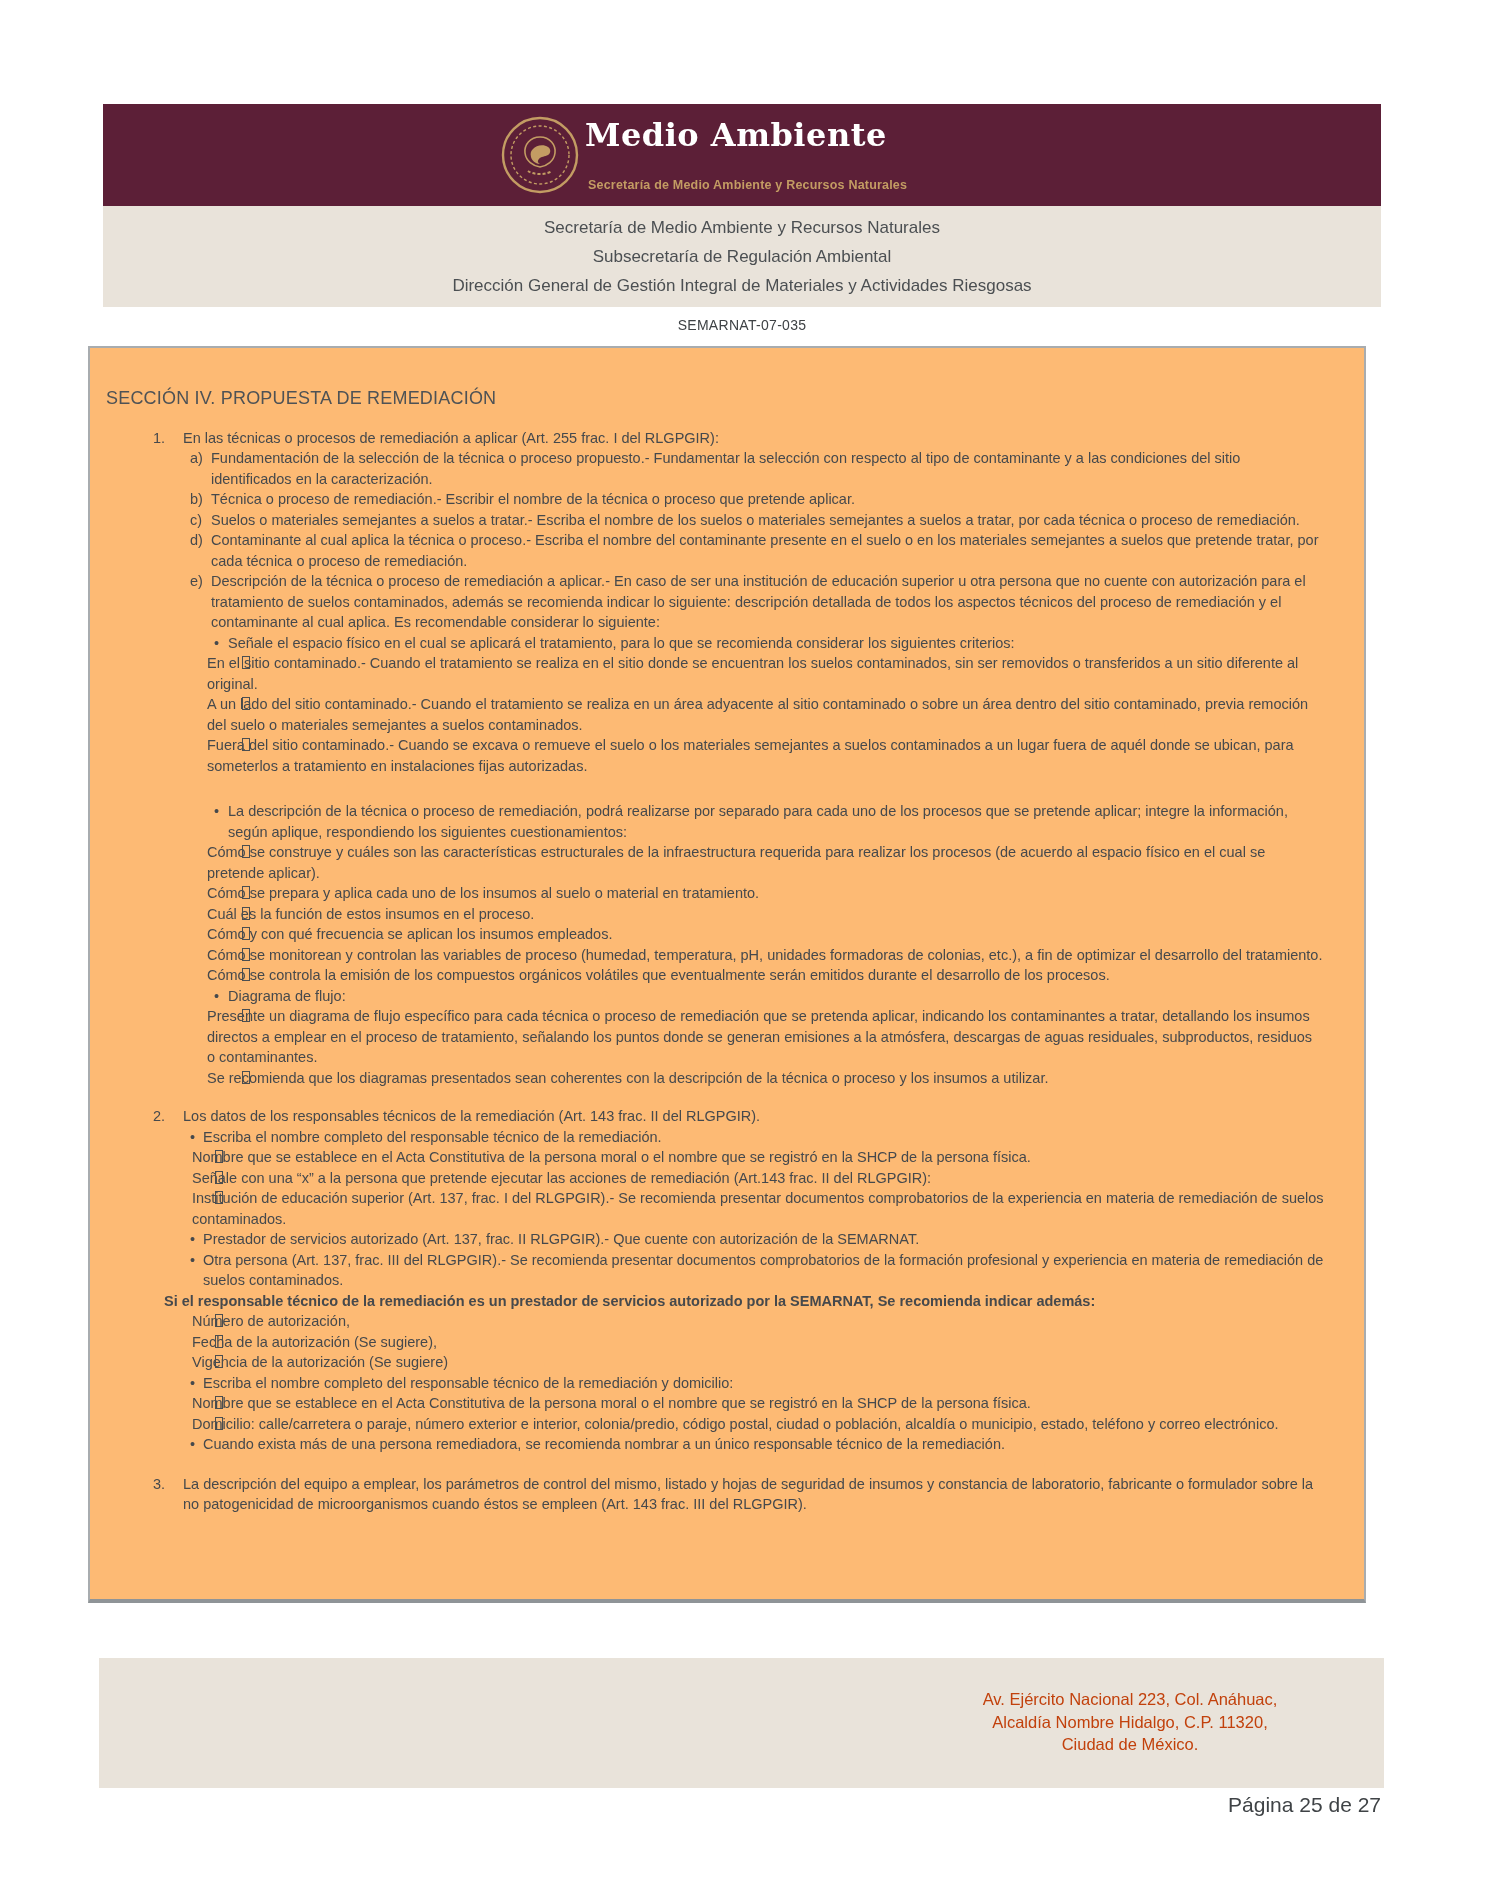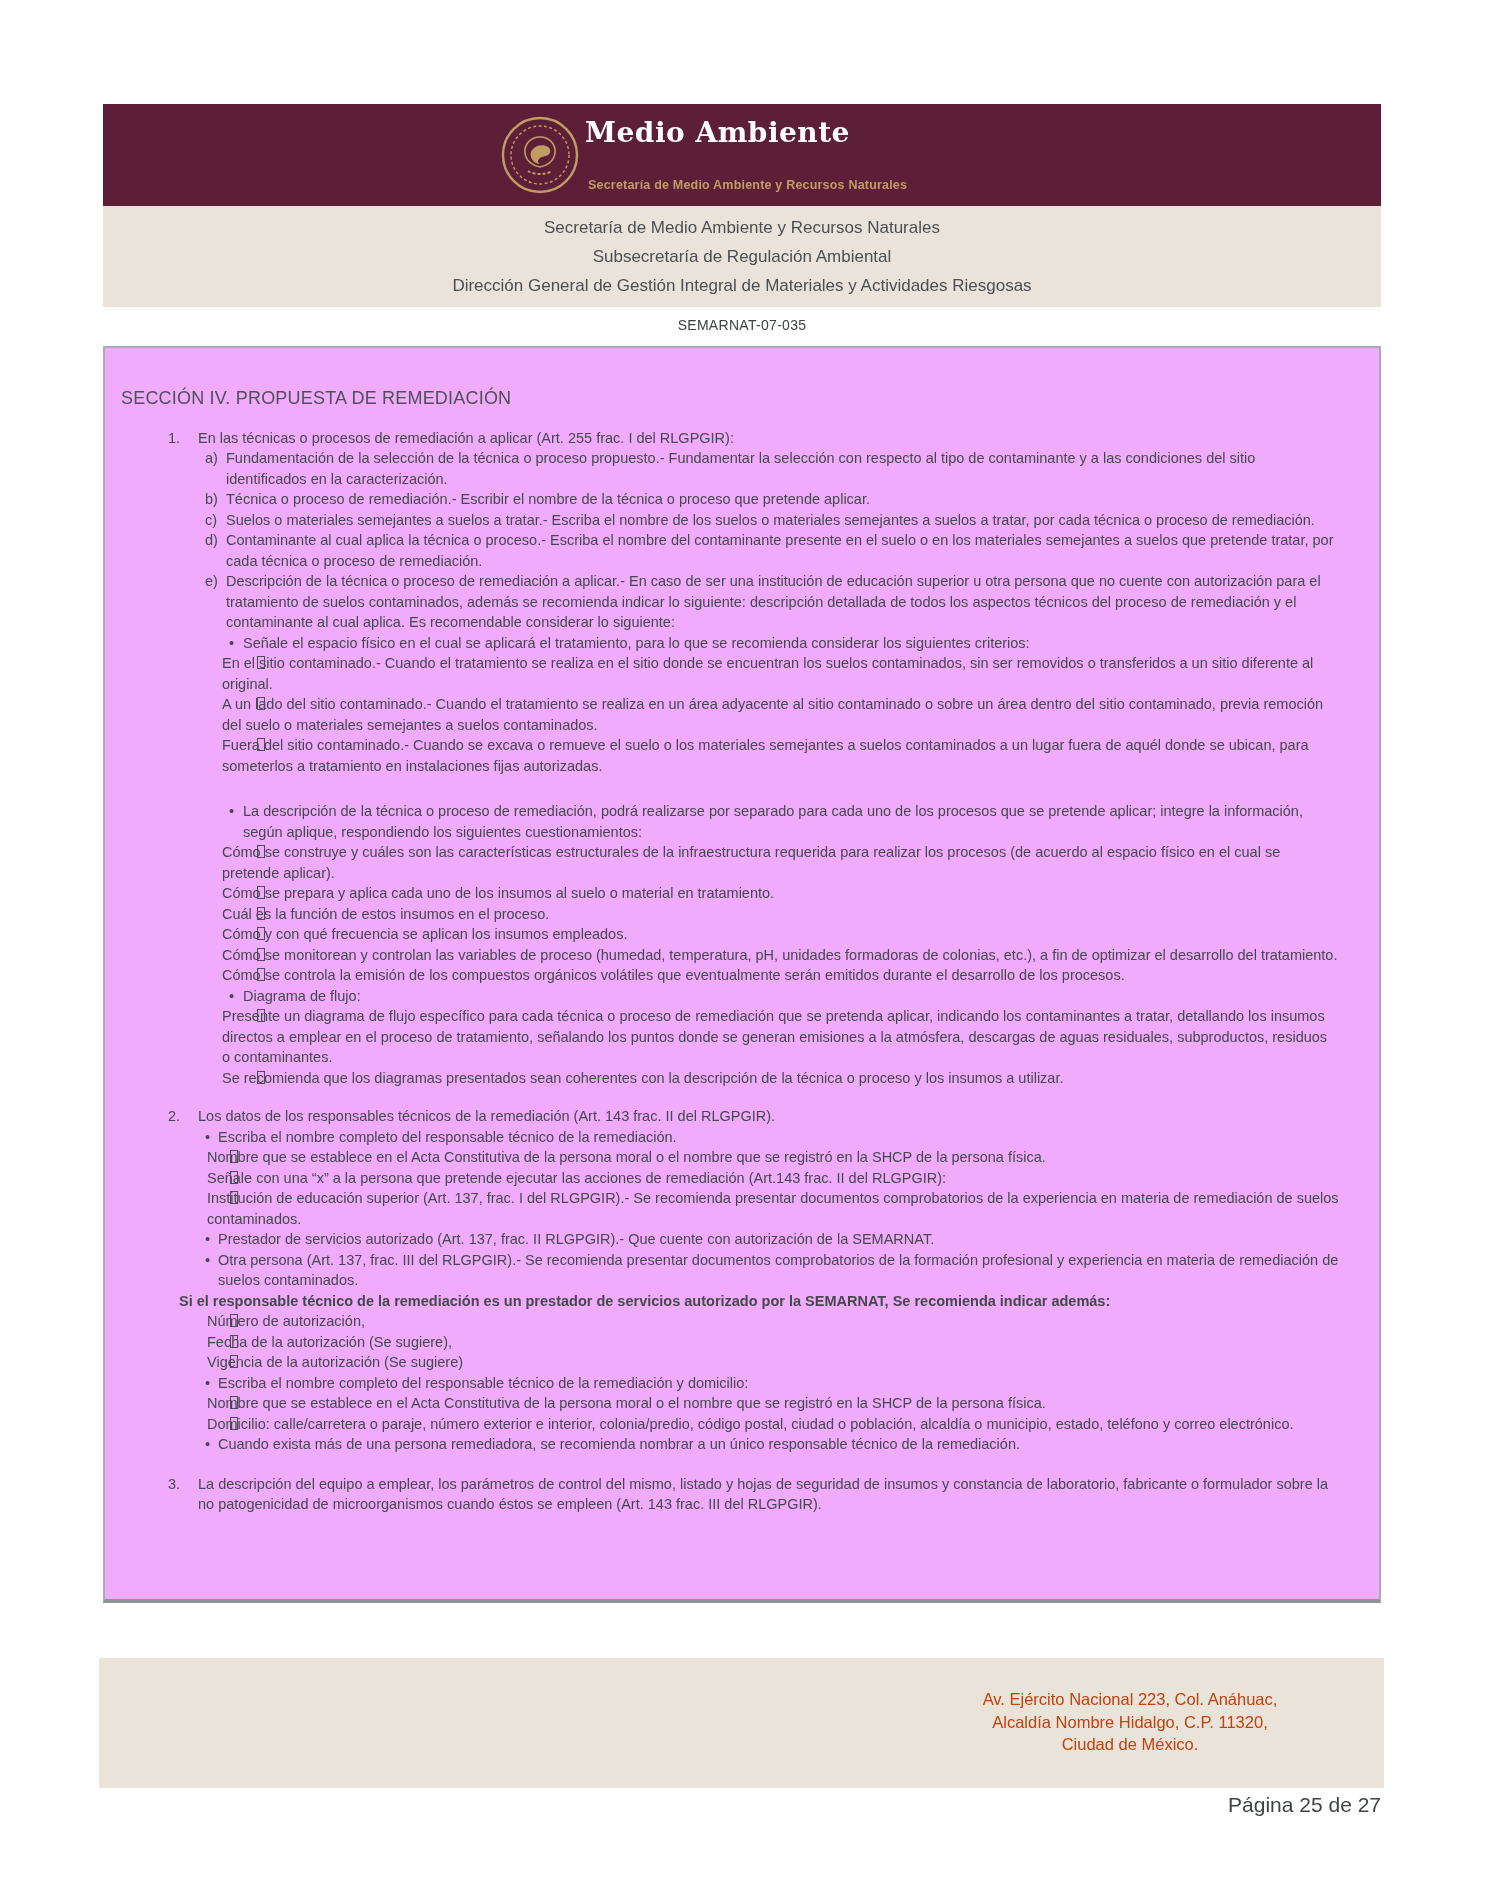--- a/index.html
+++ b/index.html
@@ -11,32 +11,32 @@
     --box-border-dark:#8F9497;
   }
   *{margin:0;padding:0;box-sizing:border-box;}
   html,body{background:#ffffff;}
   body{font-family:"Liberation Sans","DejaVu Sans",sans-serif;color:var(--ink);}
   .page{position:relative;width:1486px;height:1901px;background:#fff;overflow:hidden;}
 
   
   .banner{position:absolute;left:103px;top:104px;width:1278px;height:102px;background:var(--maroon);}
   .seal{position:absolute;left:397px;top:11px;width:80px;height:80px;}
-  .brand{position:absolute;left:482px;top:12px;color:#ffffff;font-family:"DejaVu Serif","Liberation Serif",serif;font-weight:bold;font-size:28px;letter-spacing:0.5px;white-space:nowrap;}
+  .brand{position:absolute;left:482px;top:12px;color:#ffffff;font-family:"DejaVu Serif","Liberation Serif",serif;font-weight:bold;font-size:32px;letter-spacing:0.5px;white-space:nowrap;}
   .brand-tag{position:absolute;left:485px;top:74px;color:var(--gold);font-weight:bold;font-size:12.5px;letter-spacing:0.2px;white-space:nowrap;}
 
   .org-band{position:absolute;left:103px;top:206px;width:1278px;height:101px;background:var(--beige);
             display:flex;flex-direction:column;justify-content:center;text-align:center;
             font-size:17px;line-height:29px;color:#4B4F52;}
   .form-code{position:absolute;left:103px;top:317px;width:1278px;text-align:center;
              font-size:14px;letter-spacing:0.3px;color:#3E4245;}
 
   
-  .content-box{position:absolute;left:103px;top:346px;width:1278px;height:1257px;
-               background:#f0abfc;border:2px solid var(--box-border);border-bottom:4px solid var(--box-border-dark);
+  .content-box{position:absolute;left:88px;top:346px;width:1278px;height:1257px;
+               background:#fdba74;border:2px solid var(--box-border);border-bottom:4px solid var(--box-border-dark);
                padding:40px 20px 10px 0;font-size:14.5px;line-height:20.5px;color:var(--ink);}
   .sec-title{font-size:18px;letter-spacing:0.2px;color:#4E5255;padding-left:16px;margin-bottom:19px;}
 
   .doc-item{position:relative;}
   .mk{position:absolute;top:0;white-space:nowrap;}
   .it-num{padding-left:93px;}    .it-num .mk{left:63px;}
   .it-letter{padding-left:121px;}.it-letter .mk{left:100px;}
   .it-b1{padding-left:138px;}    .it-b1 .mk{left:124px;}
   .it-t1{padding-left:117px;}    .it-t1 .mk{left:152px;}
   .it-b2{padding-left:113px;}    .it-b2 .mk{left:100px;}

